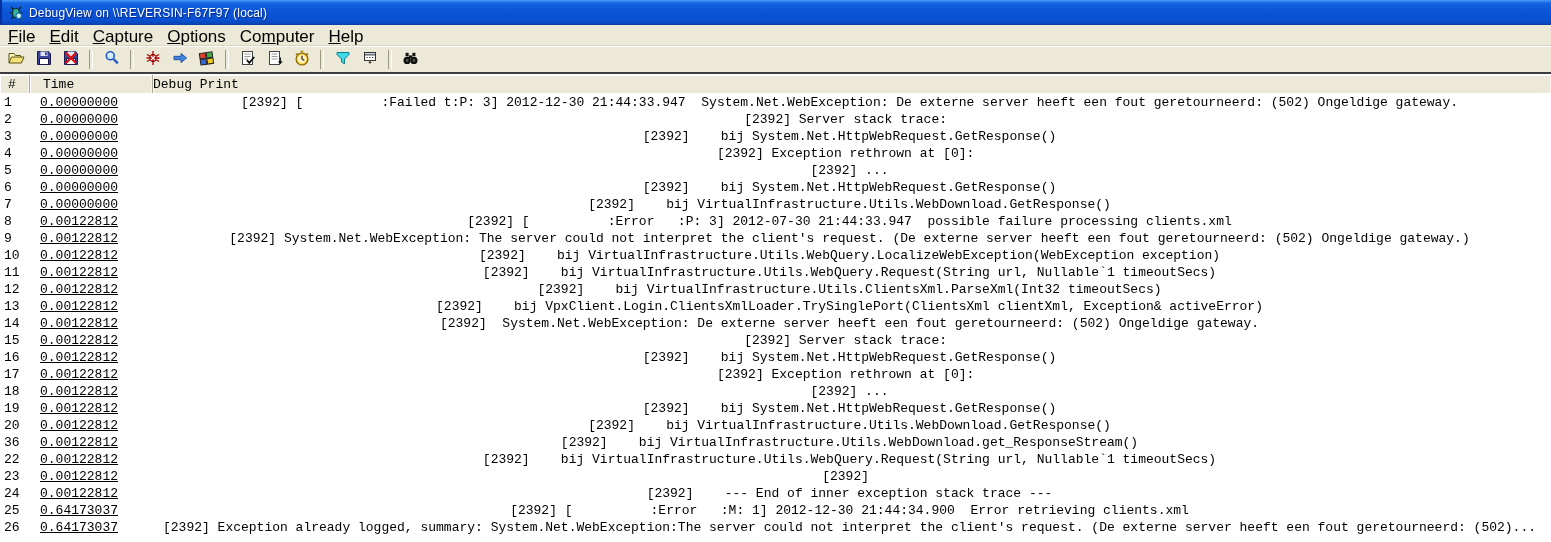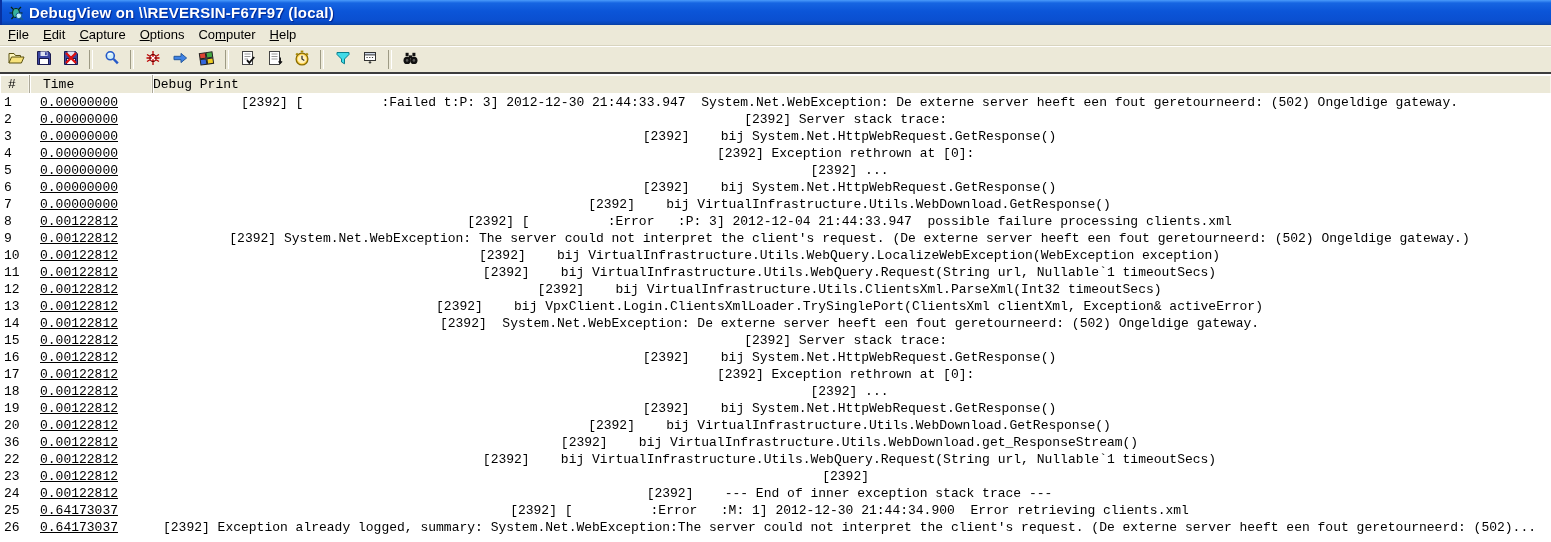--- a/index.html
+++ b/index.html
@@ -12,32 +12,32 @@
   .window { width:1551px; height:542px; display:flex; flex-direction:column; }
 
   
   .titlebar {
     height:25px; flex:0 0 25px;
     background:linear-gradient(180deg,#4a9bfb 0%,#1665e2 12%,#0b55d8 45%,#0a4fd0 82%,#0845b5 96%,#073d9e 100%);
     display:flex; align-items:center; gap:5px; padding:0 6px;
     border-left:2px solid #0831a0;
   }
   .title-text {
-    color:#ffffff; font-weight:bold; font-size:15px;
+    color:#ffffff; font-weight:normal; font-size:12px;
     text-shadow:1px 1px 1px #00238c; letter-spacing:0.2px;
     white-space:nowrap;
   }
   .title-icon { display:flex; align-items:center; }
 
   
   .menubar {
     height:20px; flex:0 0 20px;
     background:#ece9d8; display:flex; align-items:flex-start; padding-left:1px;
     border-bottom:1px solid #d8d4bf;
-    font-size:13px; color:#000;
+    font-size:17px; color:#000;
   }
   .menu-item { padding:2px 7px 3px 7px; white-space:nowrap; }
   .menu-item u { text-underline-offset:1px; }
 
   
   .toolbar {
     height:25px; flex:0 0 25px;
     background:#ece9d8; display:flex; align-items:center; padding-left:3px;
     border-top:1px solid #ffffff;
     border-bottom:2px solid #3c3c3c;
@@ -221,21 +221,21 @@
   </div>
 
   <div class="rows" id="rows">
       <div class="row"><span class="c-num">1</span><span class="c-time">0.00000000</span><span class="c-text">[2392] [          :Failed t:P: 3] 2012-12-30 21:44:33.947  System.Net.WebException: De externe server heeft een fout geretourneerd: (502) Ongeldige gateway.</span></div>
       <div class="row"><span class="c-num">2</span><span class="c-time">0.00000000</span><span class="c-text">[2392] Server stack trace: </span></div>
       <div class="row"><span class="c-num">3</span><span class="c-time">0.00000000</span><span class="c-text">[2392]    bij System.Net.HttpWebRequest.GetResponse()</span></div>
       <div class="row"><span class="c-num">4</span><span class="c-time">0.00000000</span><span class="c-text">[2392] Exception rethrown at [0]: </span></div>
       <div class="row"><span class="c-num">5</span><span class="c-time">0.00000000</span><span class="c-text">[2392] ...</span></div>
       <div class="row"><span class="c-num">6</span><span class="c-time">0.00000000</span><span class="c-text">[2392]    bij System.Net.HttpWebRequest.GetResponse()</span></div>
       <div class="row"><span class="c-num">7</span><span class="c-time">0.00000000</span><span class="c-text">[2392]    bij VirtualInfrastructure.Utils.WebDownload.GetResponse()</span></div>
-      <div class="row"><span class="c-num">8</span><span class="c-time">0.00122812</span><span class="c-text">[2392] [          :Error   :P: 3] 2012-12-04 21:44:33.947  possible failure processing clients.xml</span></div>
+      <div class="row"><span class="c-num">8</span><span class="c-time">0.00122812</span><span class="c-text">[2392] [          :Error   :P: 3] 2012-07-30 21:44:33.947  possible failure processing clients.xml</span></div>
       <div class="row"><span class="c-num">9</span><span class="c-time">0.00122812</span><span class="c-text">[2392] System.Net.WebException: The server could not interpret the client's request. (De externe server heeft een fout geretourneerd: (502) Ongeldige gateway.)</span></div>
       <div class="row"><span class="c-num">10</span><span class="c-time">0.00122812</span><span class="c-text">[2392]    bij VirtualInfrastructure.Utils.WebQuery.LocalizeWebException(WebException exception)</span></div>
       <div class="row"><span class="c-num">11</span><span class="c-time">0.00122812</span><span class="c-text">[2392]    bij VirtualInfrastructure.Utils.WebQuery.Request(String url, Nullable`1 timeoutSecs)</span></div>
       <div class="row"><span class="c-num">12</span><span class="c-time">0.00122812</span><span class="c-text">[2392]    bij VirtualInfrastructure.Utils.ClientsXml.ParseXml(Int32 timeoutSecs)</span></div>
       <div class="row"><span class="c-num">13</span><span class="c-time">0.00122812</span><span class="c-text">[2392]    bij VpxClient.Login.ClientsXmlLoader.TrySinglePort(ClientsXml clientXml, Exception&amp; activeError)</span></div>
       <div class="row"><span class="c-num">14</span><span class="c-time">0.00122812</span><span class="c-text">[2392]  System.Net.WebException: De externe server heeft een fout geretourneerd: (502) Ongeldige gateway.</span></div>
       <div class="row"><span class="c-num">15</span><span class="c-time">0.00122812</span><span class="c-text">[2392] Server stack trace: </span></div>
       <div class="row"><span class="c-num">16</span><span class="c-time">0.00122812</span><span class="c-text">[2392]    bij System.Net.HttpWebRequest.GetResponse()</span></div>
       <div class="row"><span class="c-num">17</span><span class="c-time">0.00122812</span><span class="c-text">[2392] Exception rethrown at [0]: </span></div>
       <div class="row"><span class="c-num">18</span><span class="c-time">0.00122812</span><span class="c-text">[2392] ...</span></div>

